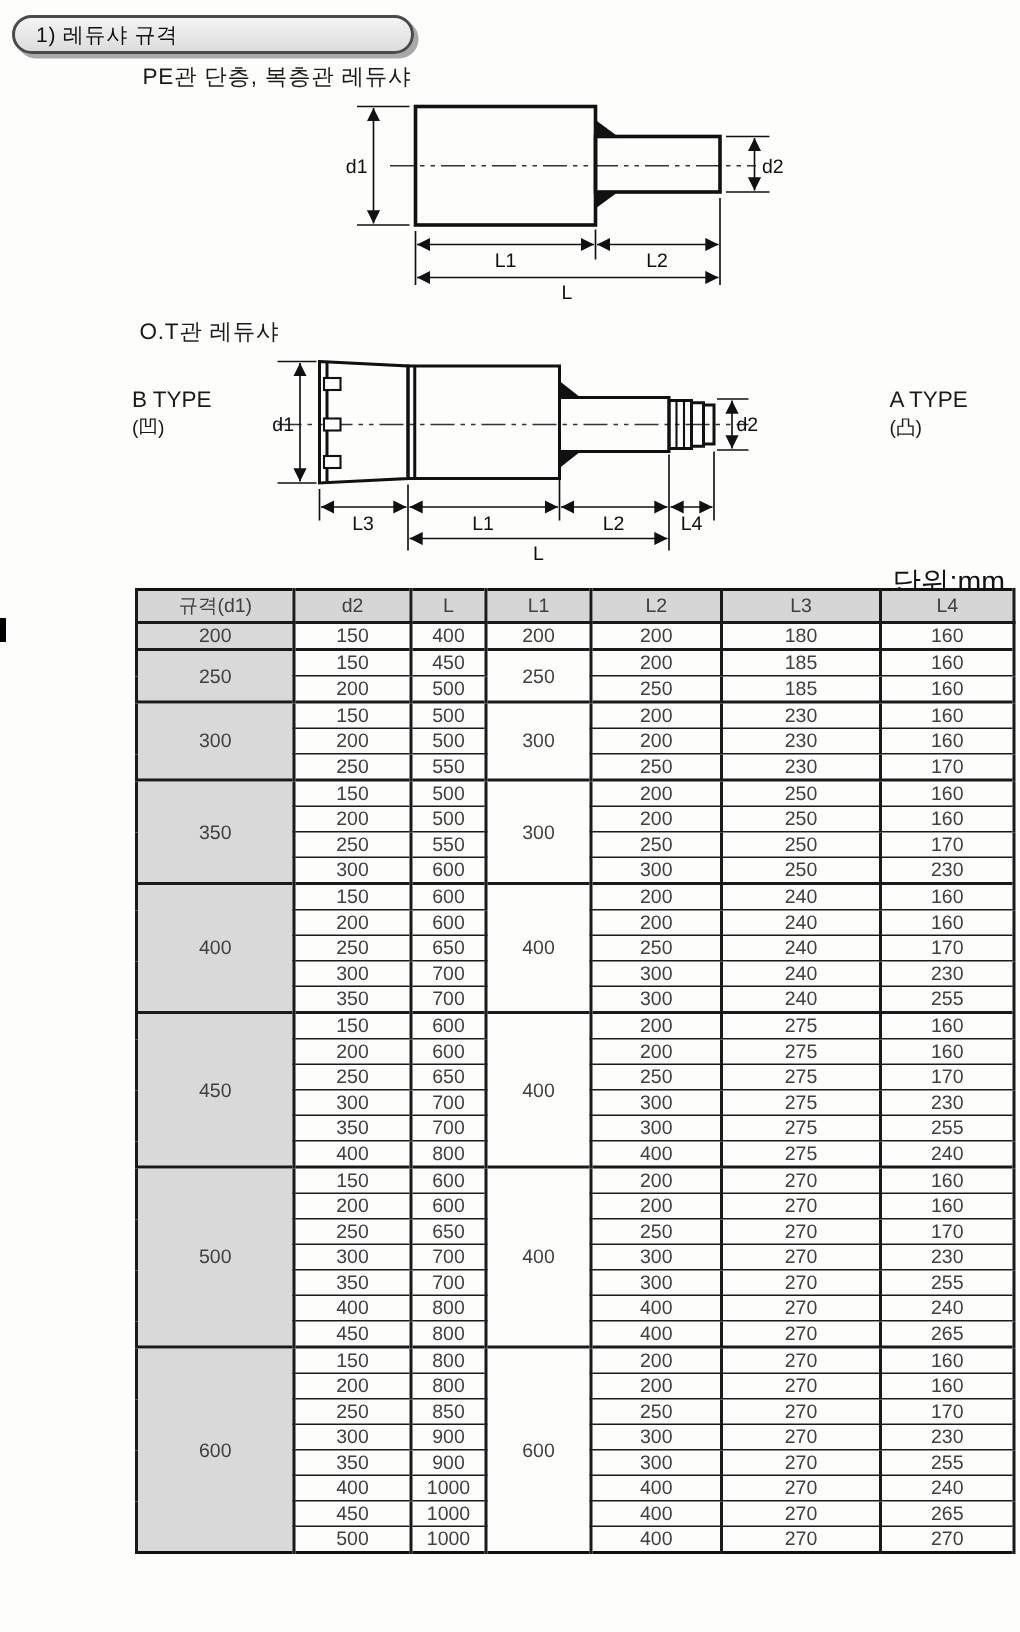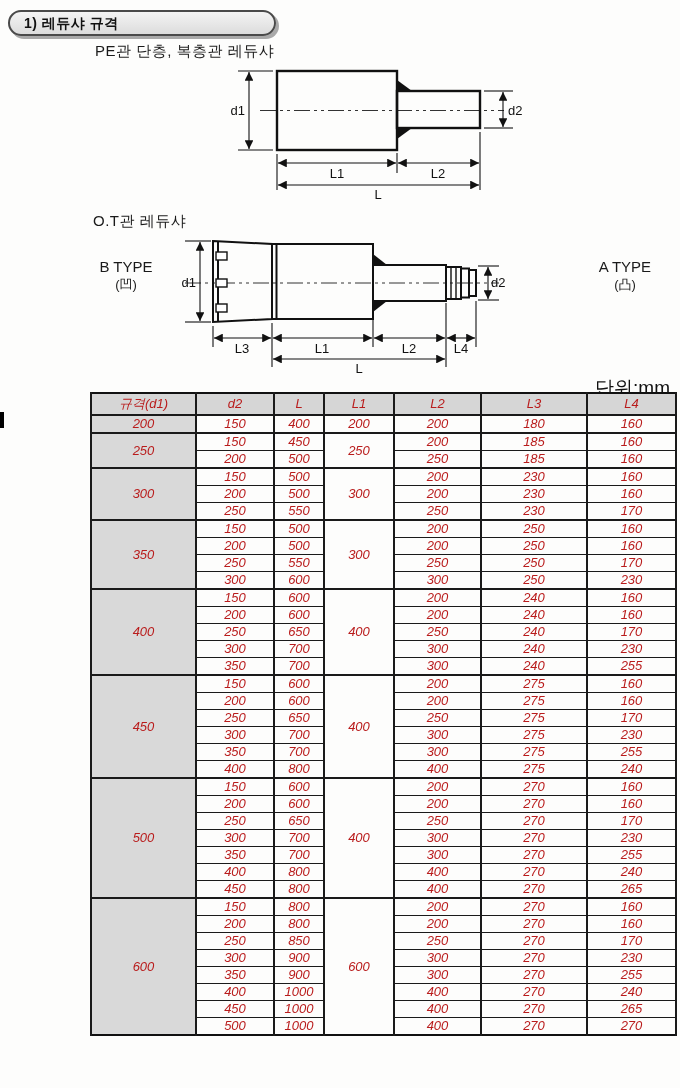--- a/index.html
+++ b/index.html
@@ -10,35 +10,35 @@
   }
   .abs { position:absolute; }
 
   
   .title-pill {
     left:8px; top:10px; width:250px; height:22px;
     border:2px solid #4a4a4a; border-radius:13px;
     background:linear-gradient(#f4f4f4,#dcdcdc);
     box-shadow:3px 3px 0 #a9a9a9;
     line-height:22px; padding-left:14px;
-    font-size:14px; font-weight:bold; letter-spacing:0.5px;
+    font-size:14px; font-weight:normal; letter-spacing:0.5px;
   }
 
   .diagram-caption { font-size:15px; color:#1a1a1a; letter-spacing:0.5px;text-align:right; }
 
-  .type-label { text-align:center; font-size:15px; color:#1a1a1a; line-height:18px; }
+  .type-label { text-align:left; font-size:15px; color:#1a1a1a; line-height:18px; }
   .type-label .sym { font-size:13px; }
 
   .unit-label { left:480px; top:375px; width:190px; text-align:right; font-size:19px; }
 
   
   .spec-table-wrap { left:90px; top:392px; }
   table.spec {
     border-collapse:collapse; table-layout:fixed; width:585px;
-    font-size:13px; color:#b91c1c;font-style:italic;
+    font-size:13px; color:#404040;
   }
   table.spec td, table.spec th {
     border:1px solid #1a1a1a; border-left-width:2px; border-right-width:2px;
     text-align:center; padding:0; height:16px; line-height:16px;
     font-weight:normal; overflow:hidden;
   }
   table.spec { border:2px solid #111; }
   table.spec th { height:20px; line-height:20px; background:#d6d6d6; border-bottom-width:2px; }
   table.spec tr.group-first td { border-top-width:2px; }
   table.spec td.size-cell { background:#d9d9d9; }

